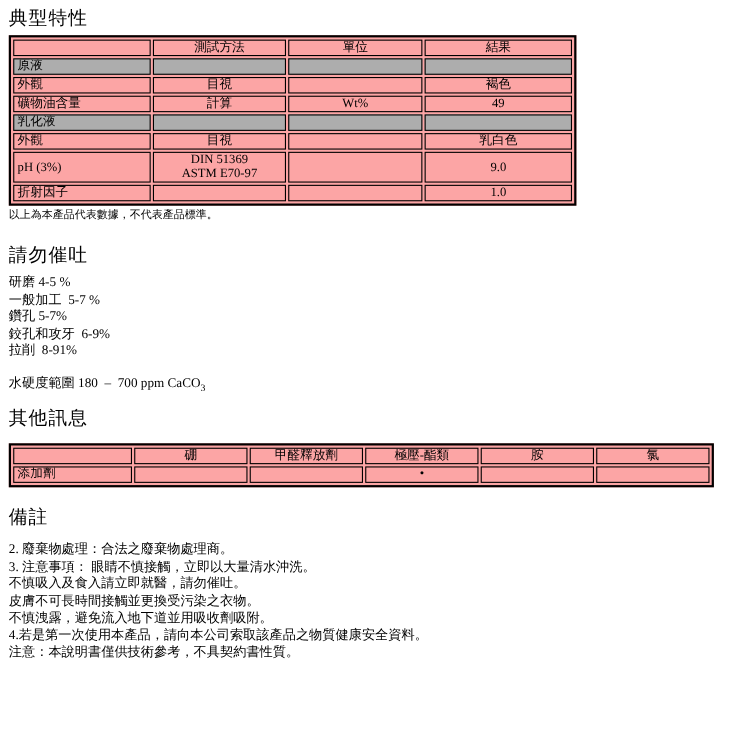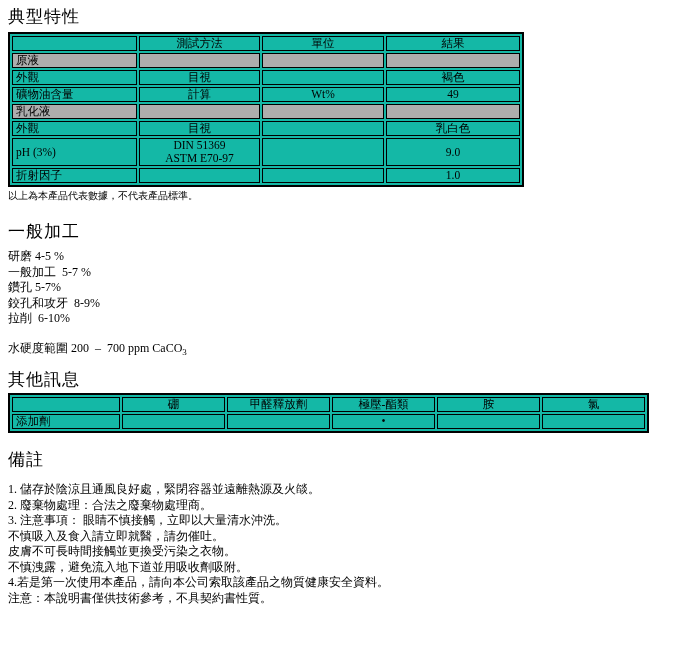--- a/index.html
+++ b/index.html
@@ -2,21 +2,21 @@
 <html><head>
 <meta charset="utf-8">
 <style>
   html,body{margin:0;padding:0;background:#ffffff;}
   body{width:675px;height:672px;overflow:hidden;color:#000;
        font-family:"Liberation Serif","DejaVu Serif",serif;}
   .doc{box-sizing:border-box;width:675px;height:672px;padding:6px 0 0 8px;}
 
   .h1{font-size:17px;line-height:21px;margin:0 0 5px 0;letter-spacing:1px;}
 
-  table{border-collapse:separate;border-spacing:2px;border:2px solid #000;background:#14b8a6;}
+  table{border-collapse:separate;border-spacing:2px;border:2px solid #000;background:#fca5a5;}
   td,th{border:1px solid #000;font-weight:normal;font-size:11.5px;line-height:13px;
         padding:0 3px;vertical-align:middle;overflow:hidden;}
   th{text-align:center;}
 
   .t1{width:510px;table-layout:fixed;}
   .t1 .c0{width:125px;} .t1 .c1{width:121px;} .t1 .c2{width:122px;} .t1 .c3{width:134px;}
   .t1 td{text-align:center;}
   .t1 td.rowlabel{text-align:left;}
   .hdr th{height:13px;}
   .grp td{background:#adadad;height:10px;text-align:left;}
@@ -24,21 +24,21 @@
   .tallrow td{height:26px;}
 
   .footnote{font-size:10px;line-height:14px;margin-top:2px;}
 
   .h2{font-size:17px;line-height:21px;letter-spacing:1px;}
   .sec-conc .h2{margin:18px 0 7px 0;}
   .line{font-size:12px;line-height:15.5px;white-space:pre-wrap;}
   .water{margin-top:14px;}
   sub.cas{font-size:9px;vertical-align:sub;line-height:0;}
 
-  .sec-other .h2{margin:13px 0 3px 0;font-family:Liberation Serif, serif;}
+  .sec-other .h2{margin:13px 0 13px 0;font-family:Liberation Serif, serif;}
   .t2{width:637px;table-layout:fixed;}
   .t2 .c0{width:108px;} .t2 .cx{width:103px;}
   .t2 td{text-align:center;height:12px;}
   .t2 td.rowlabel{text-align:left;}
 
   .sec-storage .h2{margin:17px 0 6px 0;}
   .sec-notes .h2{margin:16px 0 12px 0;}
 </style>
 </head>
 <body>
@@ -107,27 +107,27 @@
         <td></td>
         <td>1.0</td>
       </tr>
     </tbody>
       </table>
 
     <div class="footnote">以上為本產品代表數據，不代表產品標準。</div>
   </div>
 
   <div class="sec-conc">
-    <div class="h2">一般加工</div>
+    <div class="h2">請勿催吐</div>
     <div class="line">研磨 4-5 %</div>
     <div class="line">一般加工  5-7 %</div>
     <div class="line">鑽孔 5-7%</div>
-    <div class="line">鉸孔和攻牙  8-9%</div>
-    <div class="line">拉削  6-10%</div>
-    <div class="line water"><span>水硬度範圍 200  –  700 ppm CaCO</span><sub class="cas">3</sub></div>
+    <div class="line">鉸孔和攻牙  6-9%</div>
+    <div class="line">拉削  8-91%</div>
+    <div class="line water"><span>水硬度範圍 180  –  700 ppm CaCO</span><sub class="cas">3</sub></div>
   </div>
 
   <div class="sec-other">
     <div class="h2">其他訊息</div>
     <table class="t2">
       <colgroup>
           <col class="c0">
           <col class="cx">
           <col class="cx">
           <col class="cx">
@@ -151,21 +151,20 @@
         <td></td>
         <td></td>
       </tr>
     </tbody>
       </table>
   </div>
 
 
   <div class="sec-notes">
     <div class="h2">備註</div>
-    <div class="line">1. 儲存於陰涼且通風良好處，緊閉容器並遠離熱源及火燄。</div>
     <div class="line">2. 廢棄物處理：合法之廢棄物處理商。</div>
     <div class="line">3. 注意事項： 眼睛不慎接觸，立即以大量清水沖洗。</div>
     <div class="line">不慎吸入及食入請立即就醫，請勿催吐。</div>
     <div class="line">皮膚不可長時間接觸並更換受污染之衣物。</div>
     <div class="line">不慎洩露，避免流入地下道並用吸收劑吸附。</div>
     <div class="line">4.若是第一次使用本產品，請向本公司索取該產品之物質健康安全資料。</div>
     <div class="line">注意：本說明書僅供技術參考，不具契約書性質。</div>
   </div>
 
 </div>

